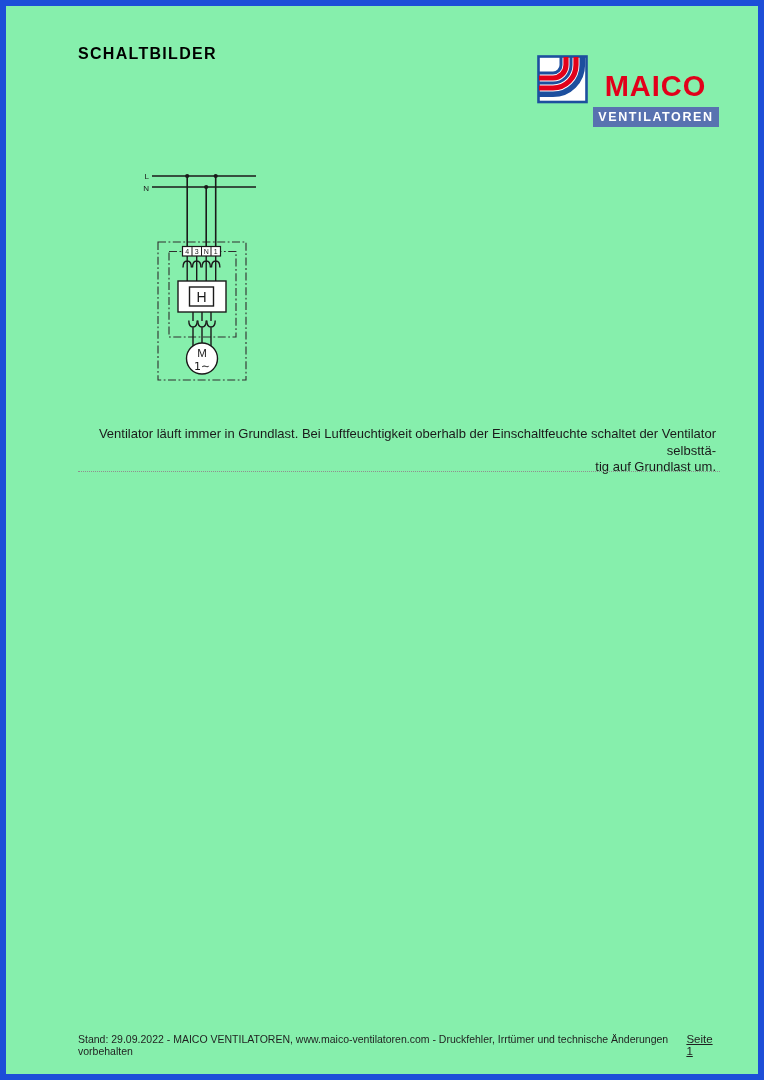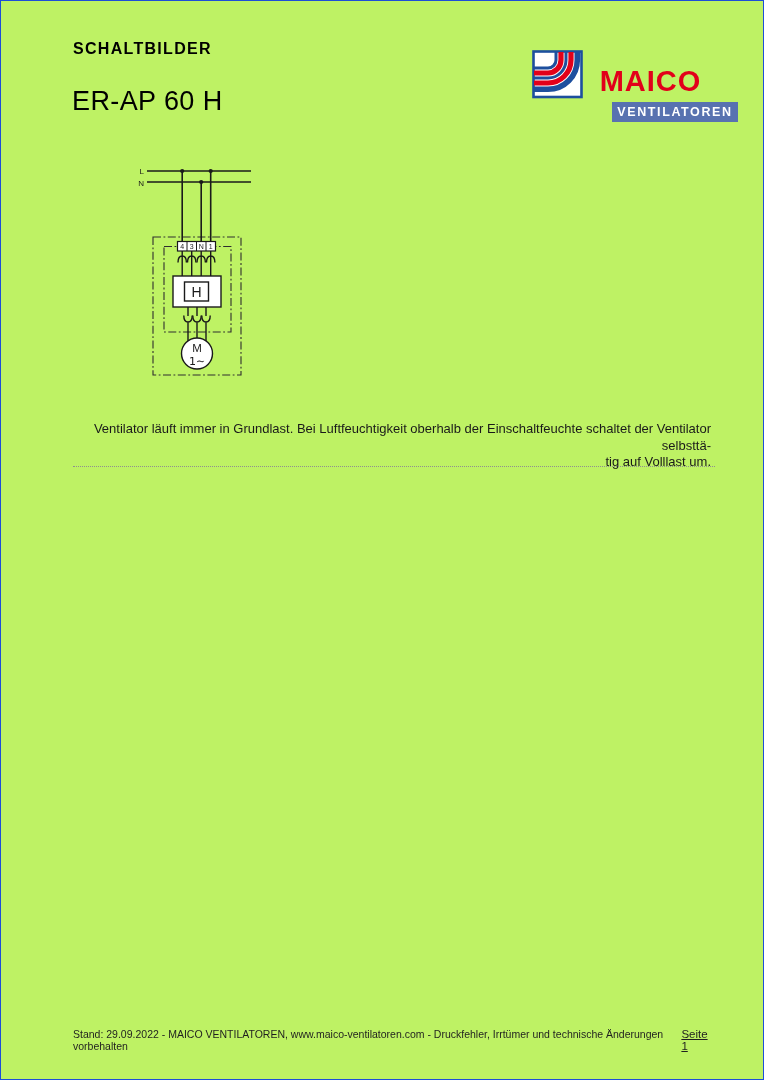--- a/index.html
+++ b/index.html
@@ -4,22 +4,22 @@
 <style>
   * { margin:0; padding:0; box-sizing:border-box; }
   html,body { background:#fff; }
   body {
     width:764px; height:1080px; position:relative;
     font-family:"Liberation Sans", sans-serif;
     color:#1a1a1a; overflow:hidden;
   }
   .page {
     position:absolute; inset:0;
-    border:1px solid #1d4ed8;
-    background:#bef264;
+    border:6px solid #1d4ed8;
+    background:#86efac;
   }
   
   .section-title {
     position:absolute; left:72px; top:39px;
     font-size:16px; font-weight:bold; letter-spacing:1.3px;
     color:#000;
   }
   .product-title {
     position:absolute; left:71px; top:85px;
     font-size:27px; font-weight:400; letter-spacing:0.4px;
@@ -32,21 +32,21 @@
   .logo-mark { position:absolute; left:0; top:1px; }
   .logo-brand {
     position:absolute; left:55px; top:17px; width:127px;
     text-align:center; font-size:29px; line-height:30px;
     font-weight:bold; letter-spacing:1px; color:#e2001a;
   }
   .logo-tagline {
     position:absolute; left:56px; top:53px; width:126px; height:20px;
     background:#5872b0; color:#ffffff;
     font-size:12.5px; font-weight:bold; letter-spacing:1.6px;
-    text-align:center; line-height:20px;margin-left:24px;
+    text-align:center; line-height:20px;
   }
   
   .diagram { position:absolute; left:130px; top:155px; }
   
   .body-text {
     position:absolute; left:90px; top:420px; width:620px;
     font-size:13px; line-height:16.5px; color:#1a1a1a;text-align:right;
   }
   
   .divider {
@@ -60,21 +60,20 @@
   }
   .footer-info { font-size:10.5px; color:#1f1f1f; }
   .footer-page { font-size:11.5px; color:#1f1f1f;text-decoration:underline; }
 </style>
 </head>
 <body>
 
 <div class="page">
 
   <div class="section-title">SCHALTBILDER</div>
-  <div class="product-title">ER-AP 60 H</div>
 
   <div class="logo">
     <svg class="logo-mark" width="51" height="49" viewBox="0 0 51 49">
       <rect x="1.5" y="1.5" width="48" height="45.5" fill="#ffffff" stroke="#1d4f9e" stroke-width="2.6"></rect>
       <g fill="none">
         <path d="M24,2 V10 A8 8 0 0 1 16,18 H2" stroke="#1d4f9e" stroke-width="3"></path>
         <path d="M29,2 V10 A13 13 0 0 1 16,23 H2" stroke="#e2001a" stroke-width="5.2"></path>
         <path d="M34,2 V10 A18 18 0 0 1 16,28 H2" stroke="#1d4f9e" stroke-width="3"></path>
         <path d="M39,2 V10 A23 23 0 0 1 16,33 H2" stroke="#e2001a" stroke-width="5.2"></path>
         <path d="M45.3,2 V10 A29.3 29.3 0 0 1 16,39.3 H2" stroke="#1d4f9e" stroke-width="5.6"></path>
@@ -136,21 +135,21 @@
 
     <g>
       <circle cx="196" cy="352.5" r="15.5" fill="#ffffff" stroke="#1a1a1a" stroke-width="1.4"></circle>
       <text x="196" y="351" text-anchor="middle" font-size="11.5" fill="#1a1a1a">M</text>
       <text x="196" y="363.5" text-anchor="middle" font-size="11" font-family="DejaVu Sans" fill="#1a1a1a">1∼</text>
     </g>
   </svg>
 
   <div class="body-text">
     <div>Ventilator läuft immer in Grundlast. Bei Luftfeuchtigkeit oberhalb der Einschaltfeuchte schaltet der Ventilator selbsttä-</div>
-    <div>tig auf Volllast um.</div>
+    <div>tig auf Grundlast um.</div>
   </div>
 
   <div class="divider"></div>
 
   <div class="footer">
     <span class="footer-info">Stand: 29.09.2022 - MAICO VENTILATOREN, www.maico-ventilatoren.com - Druckfehler, Irrtümer und technische Änderungen vorbehalten</span>
     <span class="footer-page">Seite 1</span>
   </div>
 
 </div>

